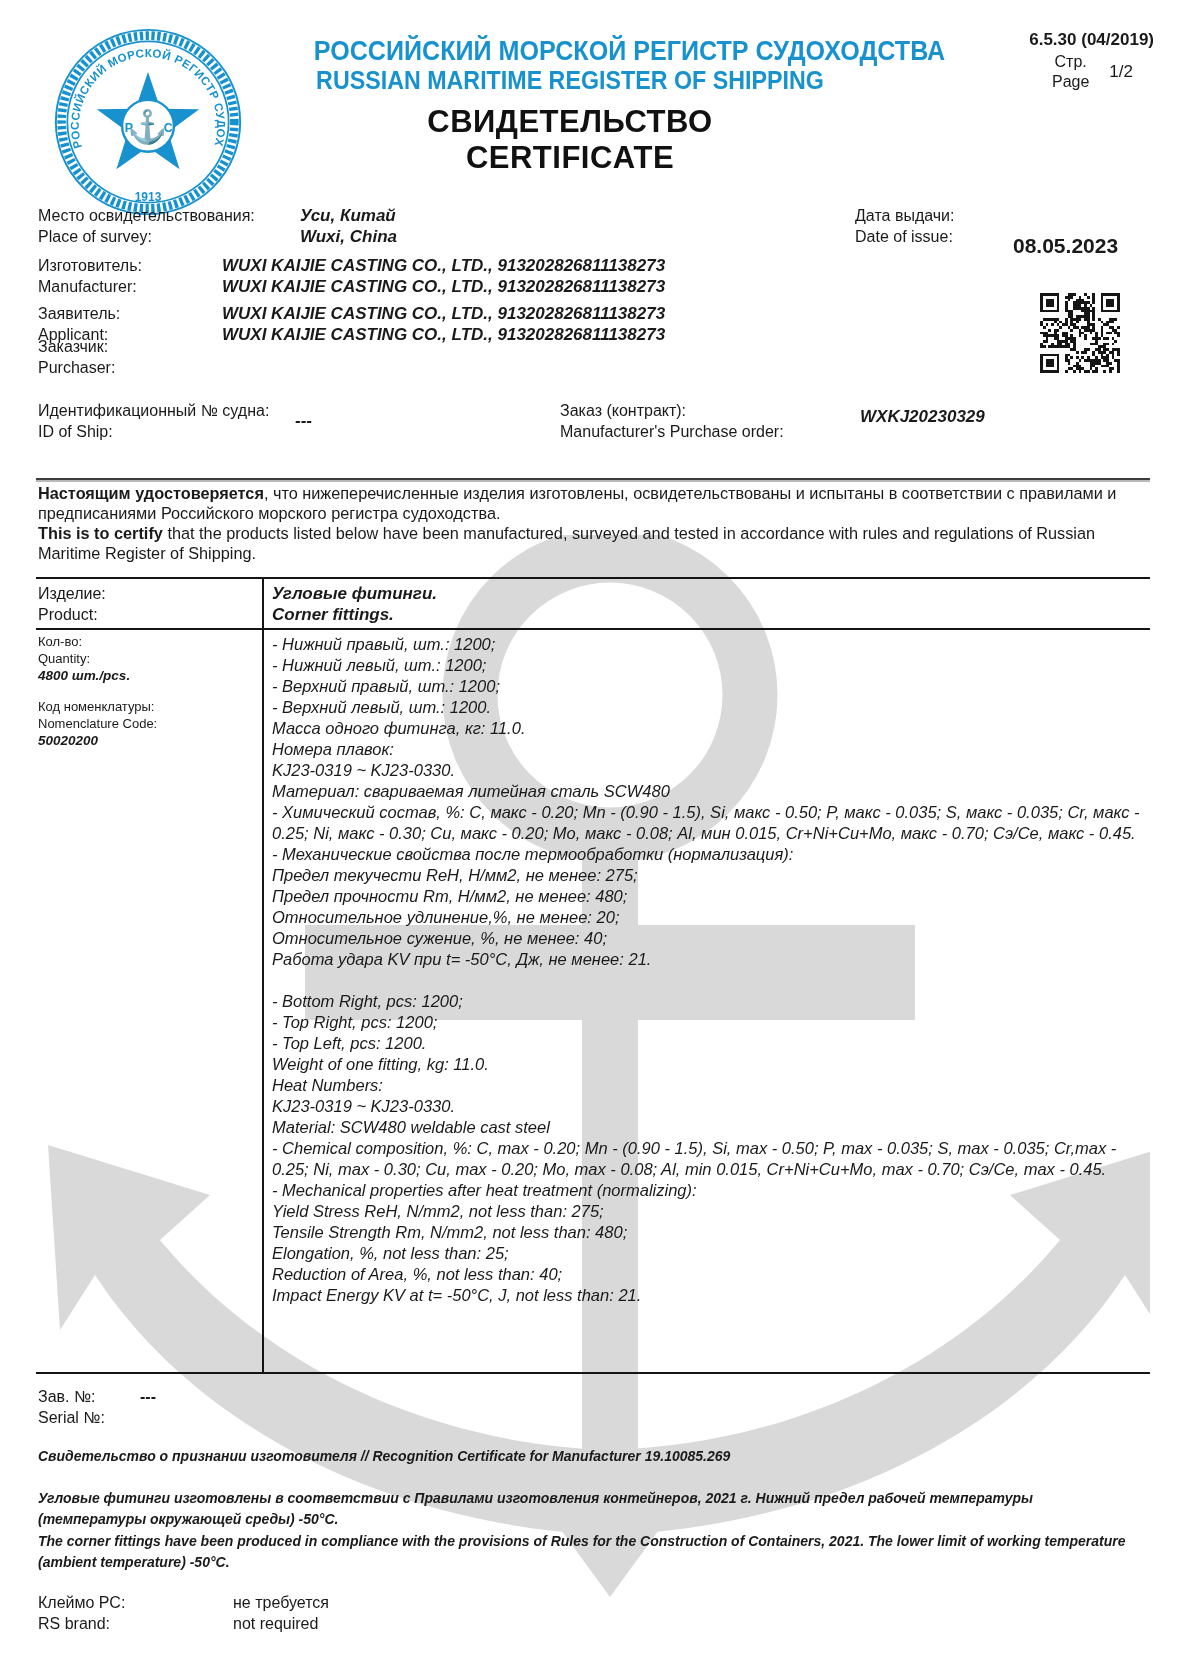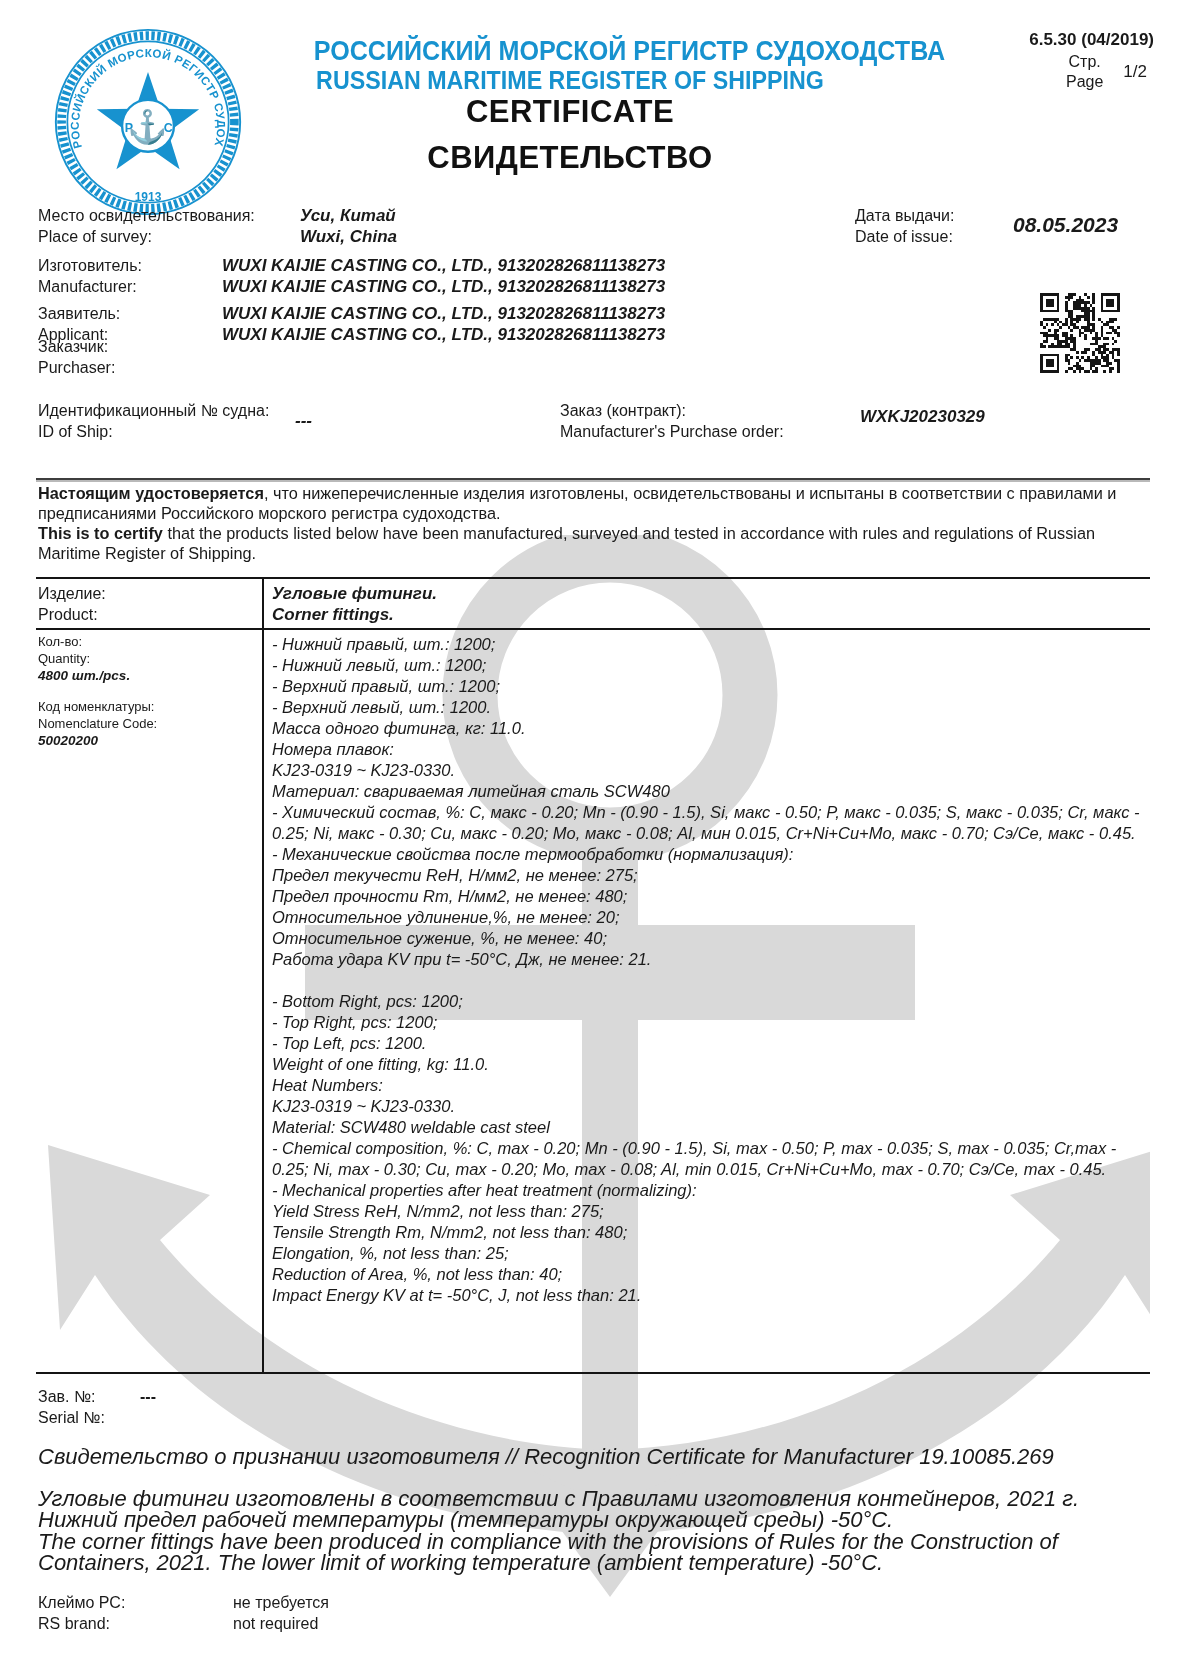--- a/index.html
+++ b/index.html
@@ -11,42 +11,42 @@
   .title-block{left:290px;top:36px;width:560px;text-align:center;}
   .org-line{color:var(--blue,#1792cf);font-weight:bold;display:inline-block;
             transform:scaleX(.93);transform-origin:center;white-space:nowrap;}
   .org-ru{font-size:27px;line-height:30px;}
   .org-en{font-size:25px;line-height:28px;}
   .doc-title{font-weight:bold;font-size:31px;line-height:36px;letter-spacing:.5px;color:#111;}
   .form-block{left:930px;top:30px;width:224px;text-align:right;font-size:17px;}
   .form-no{font-weight:bold;white-space:nowrap;}
   .page-row{display:flex;justify-content:flex-end;align-items:center;margin-top:2px;}
   .page-stack{text-align:center;font-size:16px;line-height:20px;}
-  .page-val{font-size:17px;margin-left:20px;margin-right:7px;}
+  .page-val{font-size:17px;margin-left:20px;margin-right:21px;}
   .cert-no{left:690px;top:136px;width:462px;text-align:right;font-weight:bold;font-style:italic;
            font-size:26px;white-space:nowrap;}
   
   .lbl{font-size:16px;line-height:21px;white-space:nowrap;}
   .val{font-weight:bold;font-style:italic;font-size:17px;line-height:21px;white-space:nowrap;}
-  .big-val{font-weight:bold;font-style:italic;font-size:21px;white-space:nowrap;}
+  .big-val{font-weight:bold;font-size:21px;white-space:nowrap;margin-top:21px;}
   
   .thickline{left:36px;width:1114px;height:0;border-top:2.5px solid #3d3d3d;box-shadow:0 2px 0 #b9b9b9;}
   .tline{left:36px;width:1114px;height:0;border-top:2px solid #141414;}
   .vline{left:262px;top:577px;width:0;height:795px;border-left:2px solid #141414;}
   
   .certify{left:38px;top:483px;width:1100px;font-size:16.3px;line-height:20px;}
   .b{font-weight:bold;}
   
   .smalllbl{font-size:13px;line-height:17px;white-space:nowrap;}
   .smallval{font-size:13.5px;line-height:17px;font-weight:bold;font-style:italic;white-space:nowrap;}
   .gap14{height:14px;}
   .details{left:272px;top:634px;width:874px;font-style:italic;font-size:16.5px;line-height:21px;height:740px;overflow:hidden;}
   .details .pline{min-height:21px;}
   
-  .ital{font-style:italic;font-size:22px;line-height:21px;}
+  .ital{font-style:italic;font-size:14px;line-height:21px;font-weight:bold;}
   .wm{position:absolute;left:40px;top:535px;width:1110px;height:1070px;z-index:0;color:var(--wm,#d9d9d9);}
   .logo-svg{color:var(--blue,#1792cf);}
   #qr-svg rect{fill:#151515;}
 </style>
 </head>
 <body>
 
 <div class="page" style="--blue: #1792cf; --wm: #d9d9d9;">
 
   <svg class="wm" viewBox="0 0 1110 1070" preserveAspectRatio="none" aria-hidden="true">
@@ -74,22 +74,22 @@
     <circle cx="100" cy="104" r="27" fill="#fff" stroke="currentColor" stroke-width="2.5"></circle>
     <text x="80" y="110" text-anchor="middle" font-size="13" font-weight="bold" fill="currentColor">Р</text>
     <text x="121" y="110" text-anchor="middle" font-size="13" font-weight="bold" fill="currentColor">С</text>
     <text x="100" y="117" text-anchor="middle" font-size="34" fill="currentColor">⚓</text>
     <text x="100" y="182" text-anchor="middle" font-size="12.5" font-weight="bold" fill="currentColor">1913</text>
   </svg>
 
   <div class="abs z title-block">
     <div><span class="org-line org-ru">РОССИЙСКИЙ МОРСКОЙ РЕГИСТР СУДОХОДСТВА</span></div>
     <div><span class="org-line org-en">RUSSIAN MARITIME REGISTER OF SHIPPING</span></div>
+    <div class="doc-title" style="margin-top:10px">СВИДЕТЕЛЬСТВО</div>
     <div class="doc-title">CERTIFICATE</div>
-    <div class="doc-title" style="margin-top:10px">СВИДЕТЕЛЬСТВО</div>
   </div>
 
   <div class="abs z form-block">
     <div class="form-no">6.5.30 (04/2019)</div>
     <div class="page-row">
       <div class="page-stack">
         <div>Стр.</div>
         <div>Page</div>
       </div>
       <div class="page-val">1/2</div>

